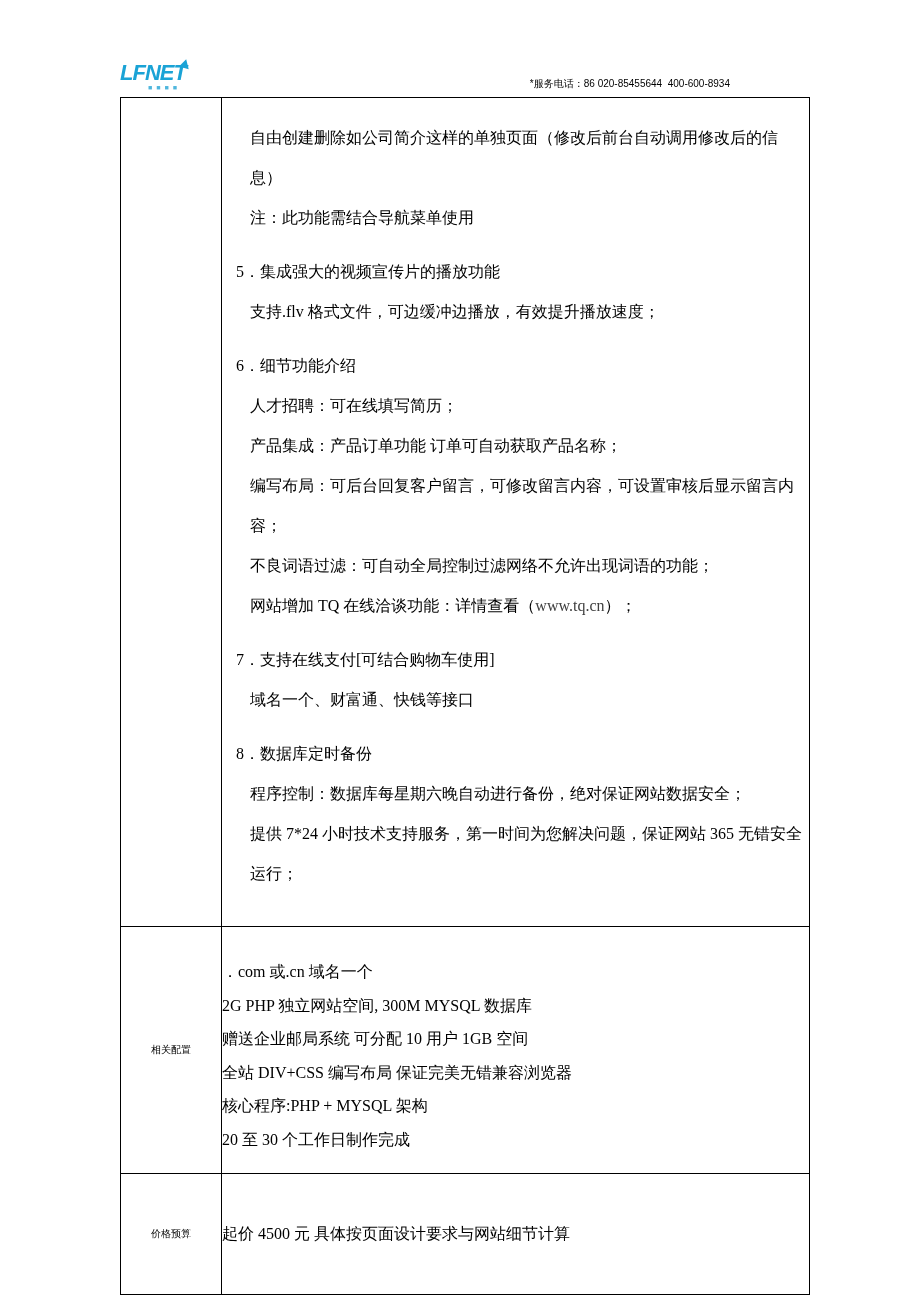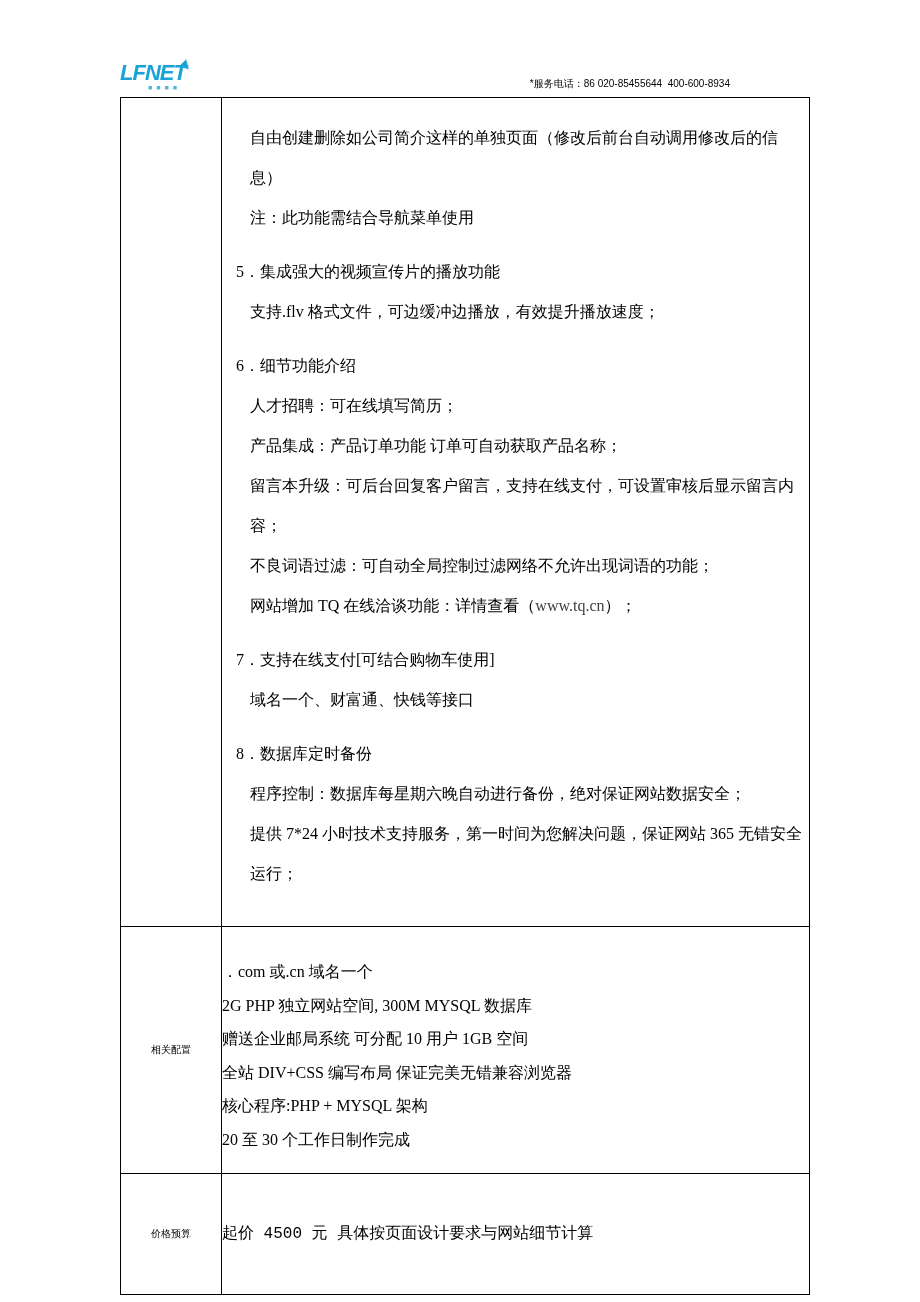--- a/index.html
+++ b/index.html
@@ -86,21 +86,20 @@
   .indent2 { padding-left: 28px; }
   .gray-link { color: #404040; }
   .footer {
     text-align: right;
     font-size: 14px;
     margin-top: 56px;
   }
   .row-price td.content {
     padding-top: 40px;
     padding-bottom: 40px;
-    font-family: Liberation Mono, monospace;
   }
   .row-config td.content {
     padding-top: 28px;
     padding-bottom: 16px;
     line-height: 2.1;
   }
   .gap { height: 14px; }
 </style>
 </head>
 <body>
@@ -126,21 +125,21 @@
         <div class="indent2">注：此功能需结合导航菜单使用</div>
         <div class="gap"></div>
 
         <div class="indent1">5．集成强大的视频宣传片的播放功能</div>
         <div class="indent2">支持.flv 格式文件，可边缓冲边播放，有效提升播放速度；</div>
         <div class="gap"></div>
 
         <div class="indent1">6．细节功能介绍</div>
         <div class="indent2">人才招聘：可在线填写简历；</div>
         <div class="indent2">产品集成：产品订单功能 订单可自动获取产品名称；</div>
-        <div class="indent2">留言本升级：可后台回复客户留言，支持在线支付，可设置审核后显示留言内容；</div>
+        <div class="indent2">编写布局：可后台回复客户留言，可修改留言内容，可设置审核后显示留言内容；</div>
         <div class="indent2">不良词语过滤：可自动全局控制过滤网络不允许出现词语的功能；</div>
         <div class="indent2">
           <span>网站增加 TQ 在线洽谈功能：详情查看（</span><span class="gray-link">www.tq.cn</span><span>）；</span>
         </div>
         <div class="gap"></div>
 
         <div class="indent1">7．支持在线支付[可结合购物车使用]</div>
         <div class="indent2">域名一个、财富通、快钱等接口</div>
         <div class="gap"></div>
 

